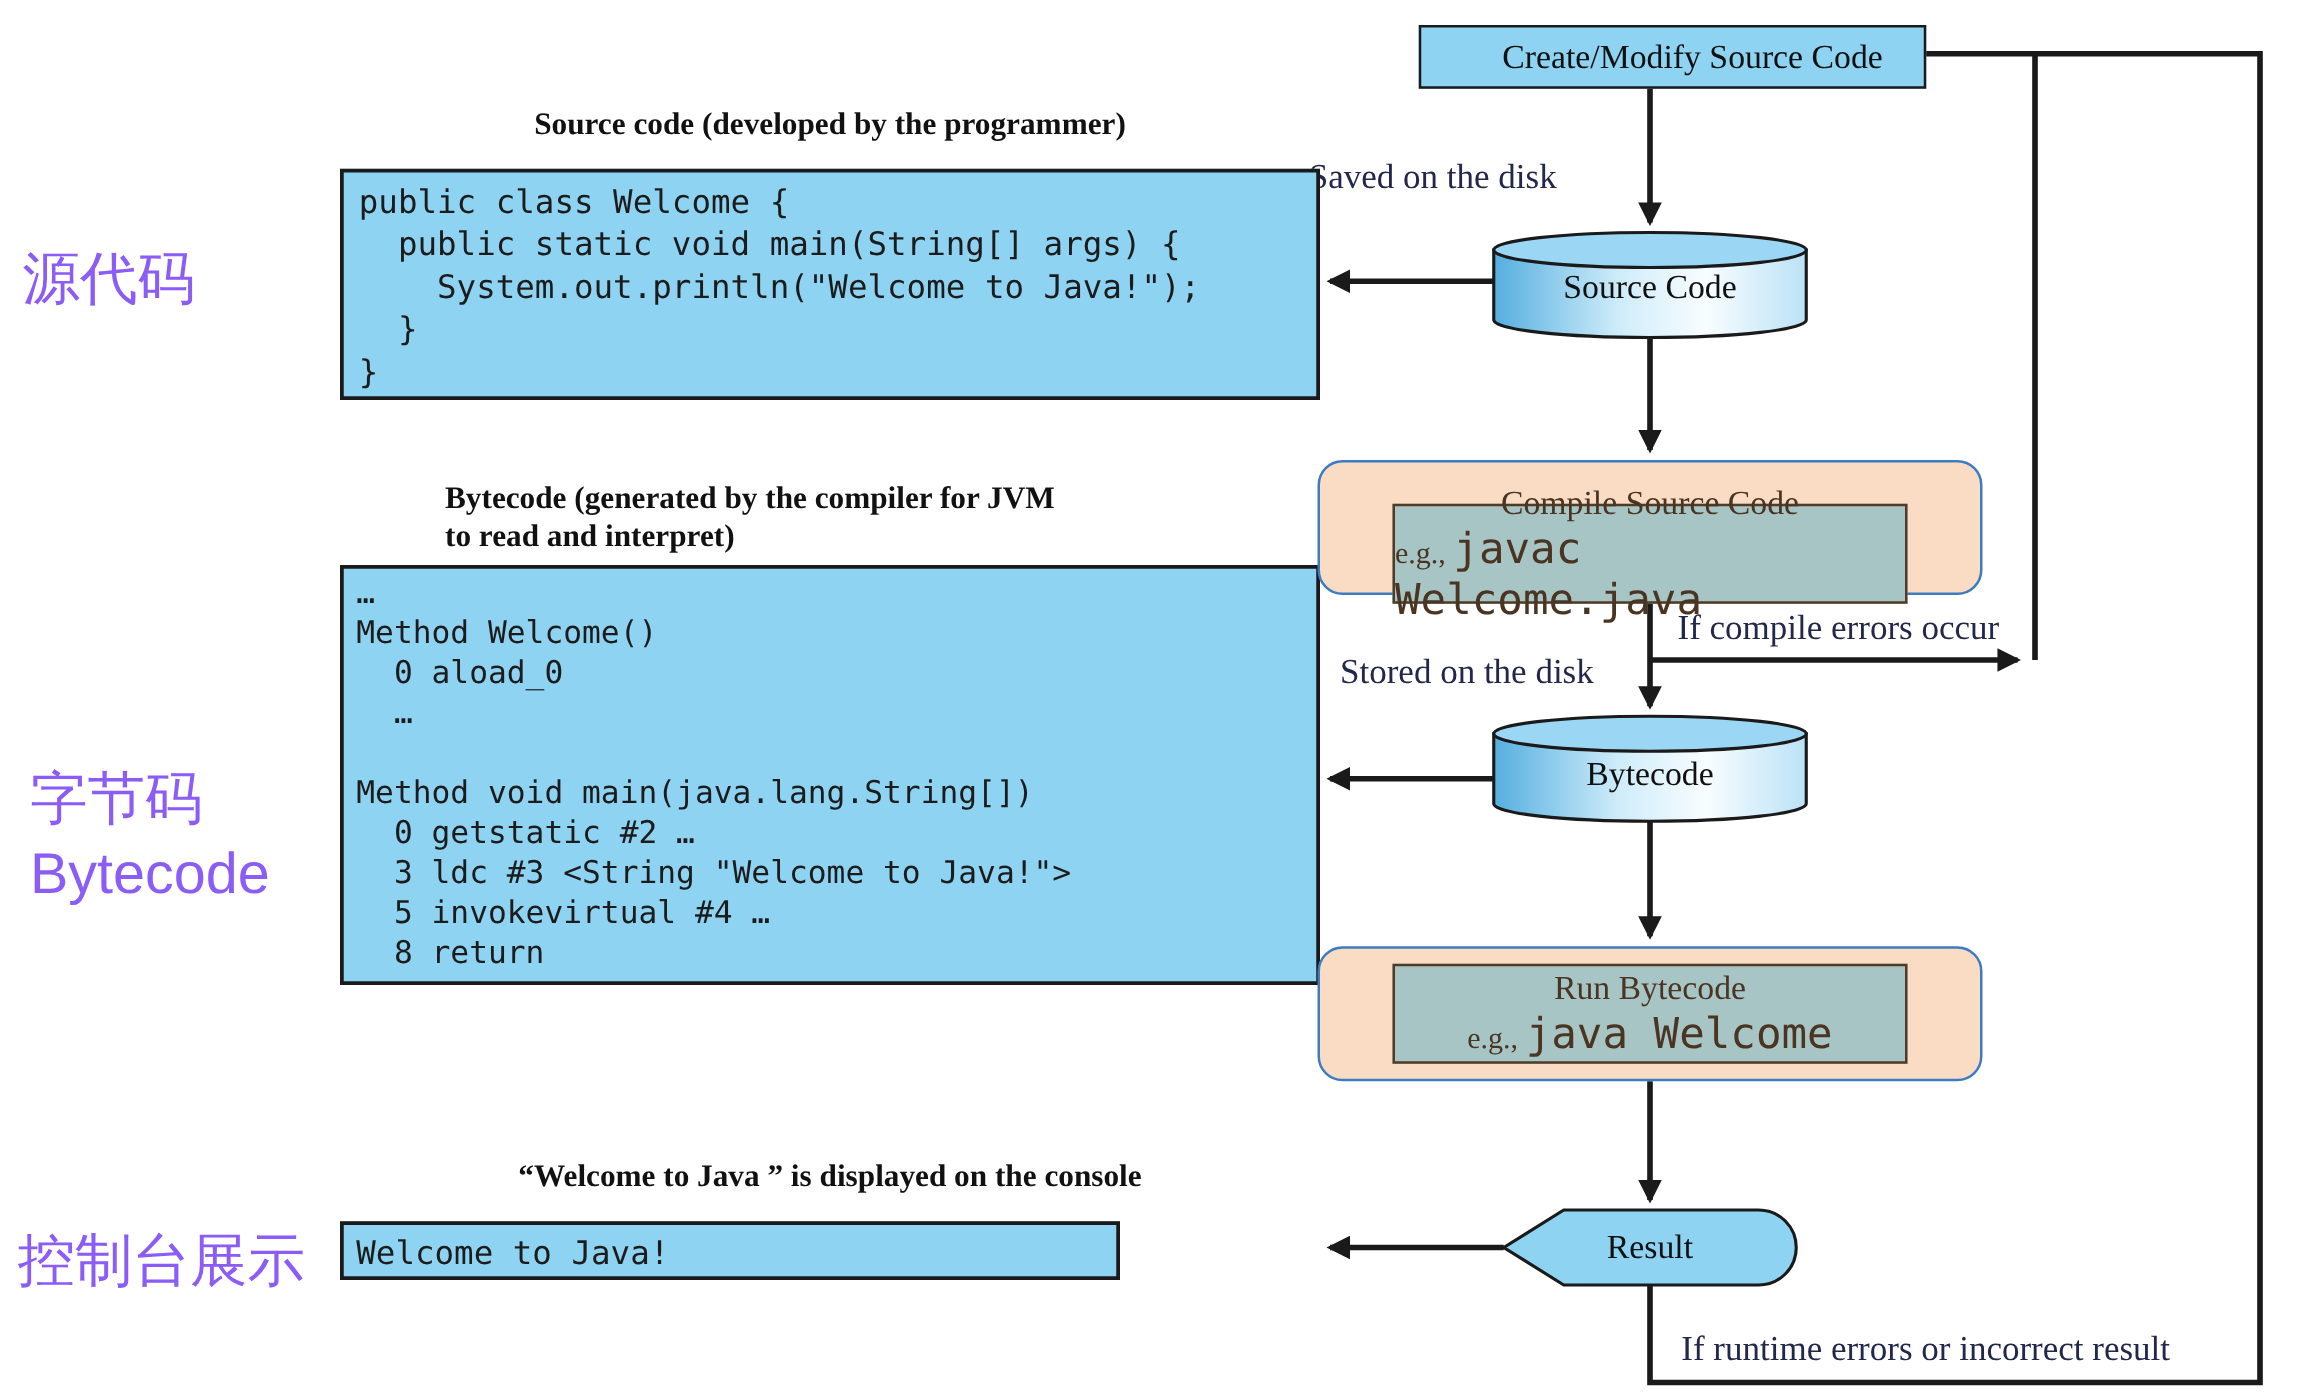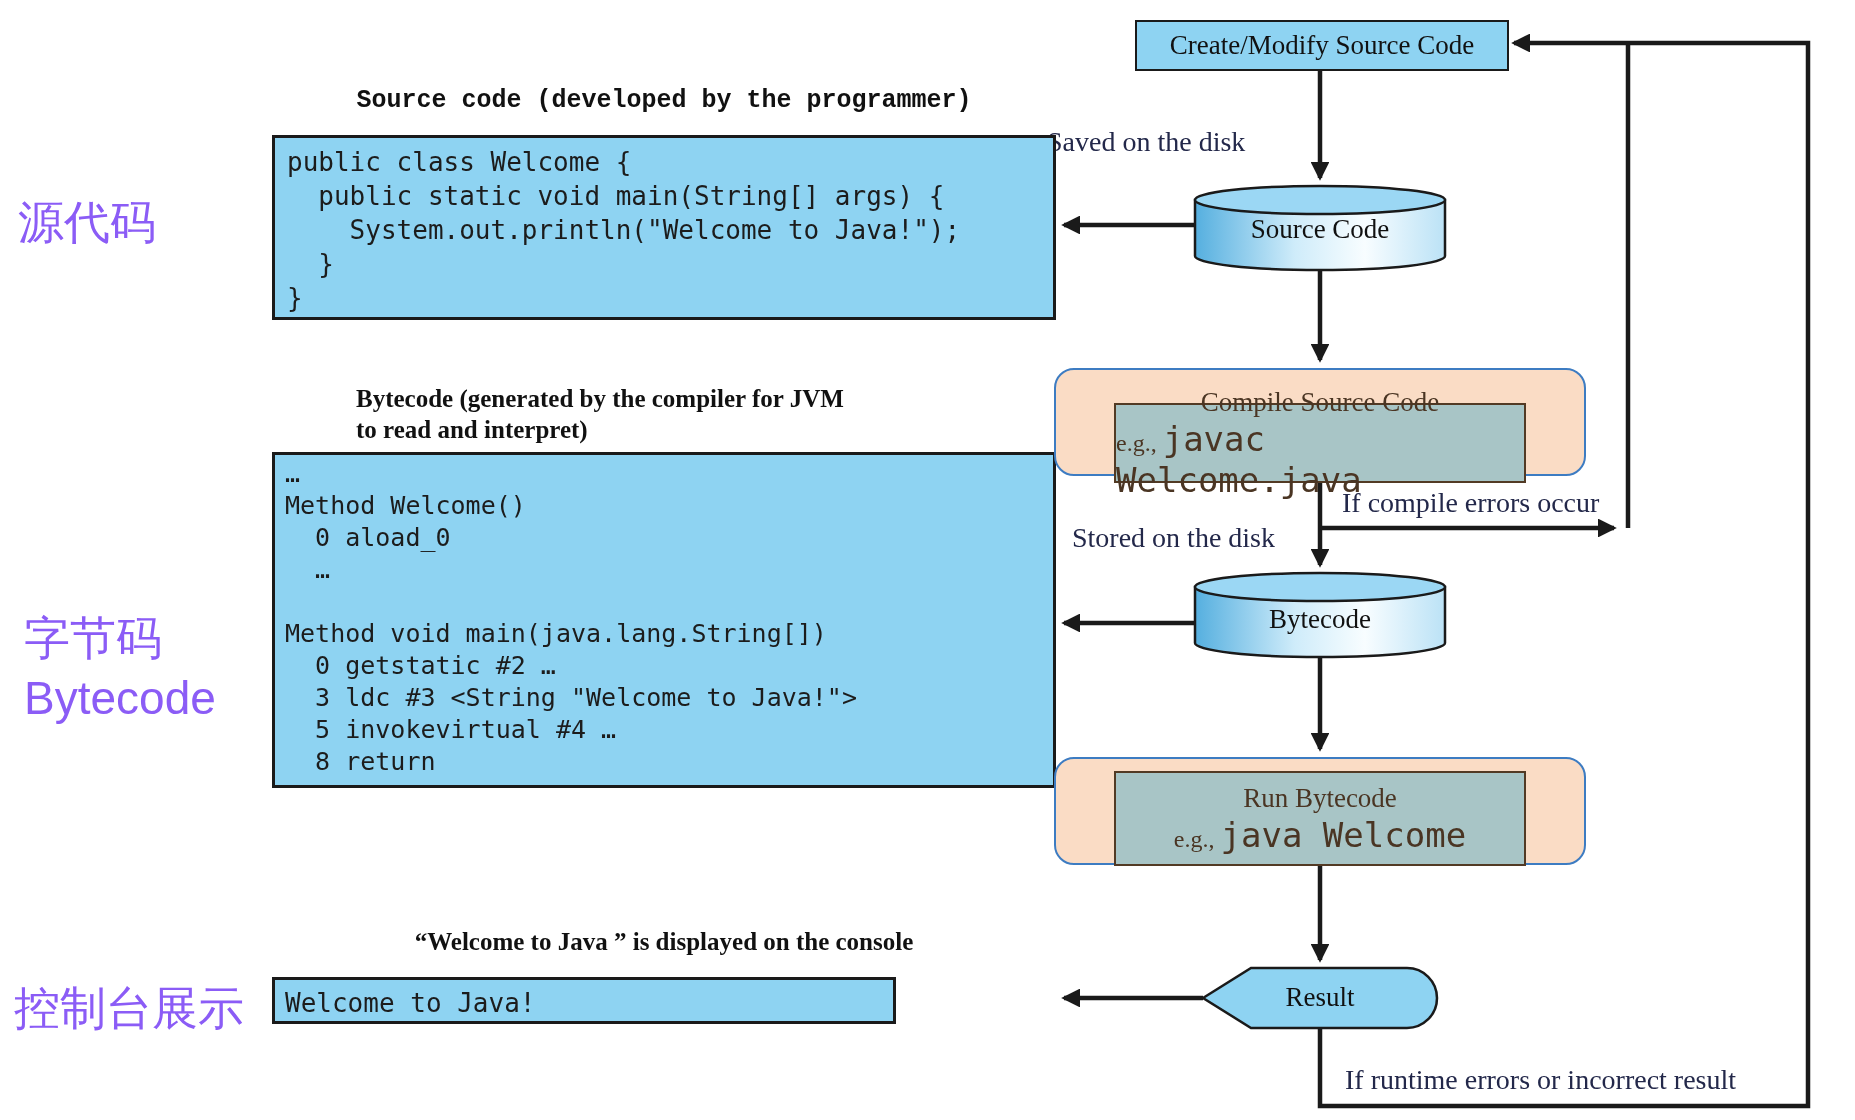--- a/index.html
+++ b/index.html
@@ -99,33 +99,33 @@
     </g>
 
     <g>
       <path d="M1195,587 V643 A125,14 0 0 0 1445,643 V587 Z" fill="url(#cylGrad)" style="stroke:var(--line)" stroke-width="2.5"></path>
       <ellipse cx="1320" cy="587" rx="125" ry="14" style="fill:var(--cyl-top);stroke:var(--line)" stroke-width="2.5"></ellipse>
     </g>
 
     <path d="M1203,998 L1251,968 L1407,968 A30,30 0 0 1 1437,998 A30,30 0 0 1 1407,1028 L1251,1028 Z" style="fill:var(--node-fill);stroke:var(--line)" stroke-width="2.5"></path>
   </svg>
 
-  <div class="abs node-box" style="left:1135px;top:20px;width:370px;height:47px;">
+  <div class="abs node-box" style="left:1135px;top:20px;width:370px;height:47px;padding-left:32px;">
     <span>Create/Modify Source Code</span>
   </div>
 
   <div class="abs cyl-label" style="left:1195px;top:214px;width:250px;">Source Code</div>
   <div class="abs cyl-label" style="left:1195px;top:604px;width:250px;">Bytecode</div>
 
   <div class="abs edge-label" style="left:1047px;top:126px;">Saved on the disk</div>
   <div class="abs edge-label" style="left:1072px;top:522px;">Stored on the disk</div>
   <div class="abs edge-label" style="left:1342px;top:487px;">If compile errors occur</div>
   <div class="abs edge-label" style="left:1345px;top:1064px;">If runtime errors or incorrect result</div>
 
-  <div class="abs heading" style="left:272px;top:86px;width:784px;font-family:Liberation Mono, monospace;">Source code (developed by the programmer)</div>
+  <div class="abs heading" style="left:272px;top:86px;width:784px;">Source code (developed by the programmer)</div>
   <div class="abs panel" style="left:272px;top:135px;width:784px;height:185px;">
     <pre style="font-size:26px;line-height:34px;padding:7px 0 0 12px;">public class Welcome {
   public static void main(String[] args) {
     System.out.println("Welcome to Java!");
   }
 }</pre>
   </div>
   <div class="abs cn-label" style="left:18px;top:192px;">源代码</div>
 
   <div class="abs heading-left" style="left:356px;top:383px;width:640px;">Bytecode (generated by the compiler for JVM
@@ -145,21 +145,21 @@
   <div class="abs cn-label" style="left:24px;top:608px;">字节码
 Bytecode</div>
 
   <div class="abs proc-outer" style="left:1054px;top:368px;width:532px;height:108px;"></div>
   <div class="abs proc-inner" style="left:1114px;top:382px;width:412px;height:80px;margin-top:21px;">
     <div class="proc-title">Compile Source Code</div>
     <div class="proc-eg"><span>e.g., </span><span class="cmd">javac Welcome.java</span></div>
   </div>
 
   <div class="abs proc-outer" style="left:1054px;top:757px;width:532px;height:108px;"></div>
-  <div class="abs proc-inner" style="left:1114px;top:771px;width:412px;height:95px;">
+  <div class="abs proc-inner" style="left:1114px;top:771px;width:412px;height:80px;">
     <div class="proc-title">Run Bytecode</div>
     <div class="proc-eg"><span>e.g., </span><span class="cmd">java Welcome</span></div>
   </div>
 
   <div class="abs result-label" style="left:1203px;top:982px;width:234px;">Result</div>
 
   <div class="abs heading" style="left:272px;top:928px;width:784px;">“Welcome to Java ” is displayed on the console</div>
   <div class="abs panel" style="left:272px;top:977px;width:624px;height:47px;">
     <pre style="font-size:26px;line-height:34px;padding:6px 0 0 10px;">Welcome to Java!</pre>
   </div>

